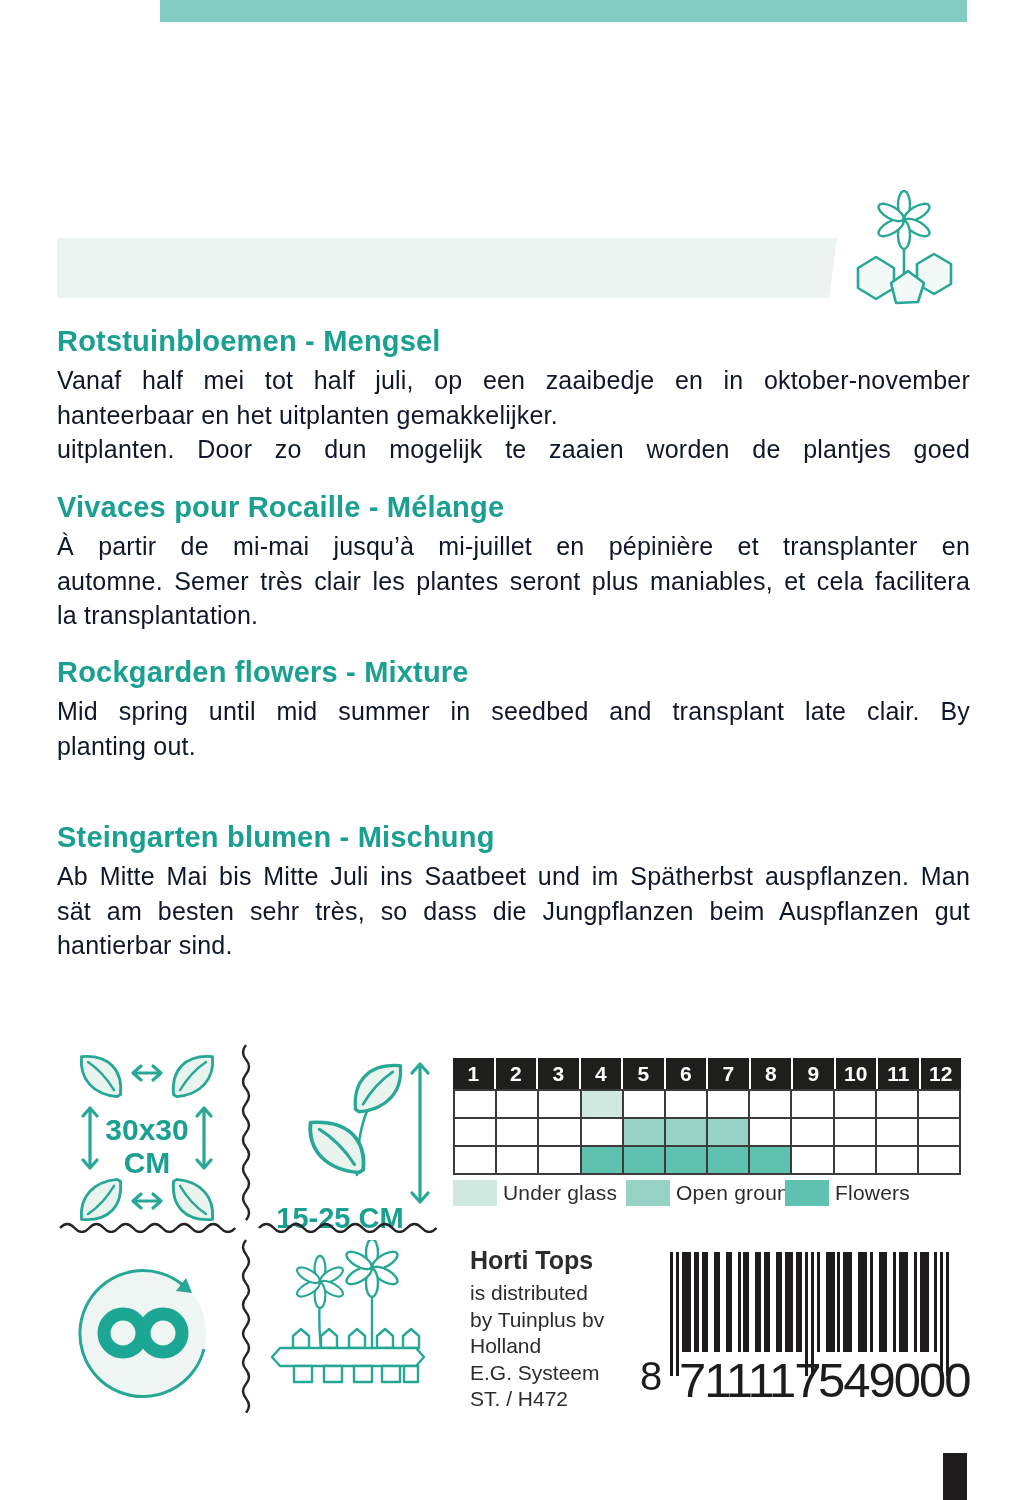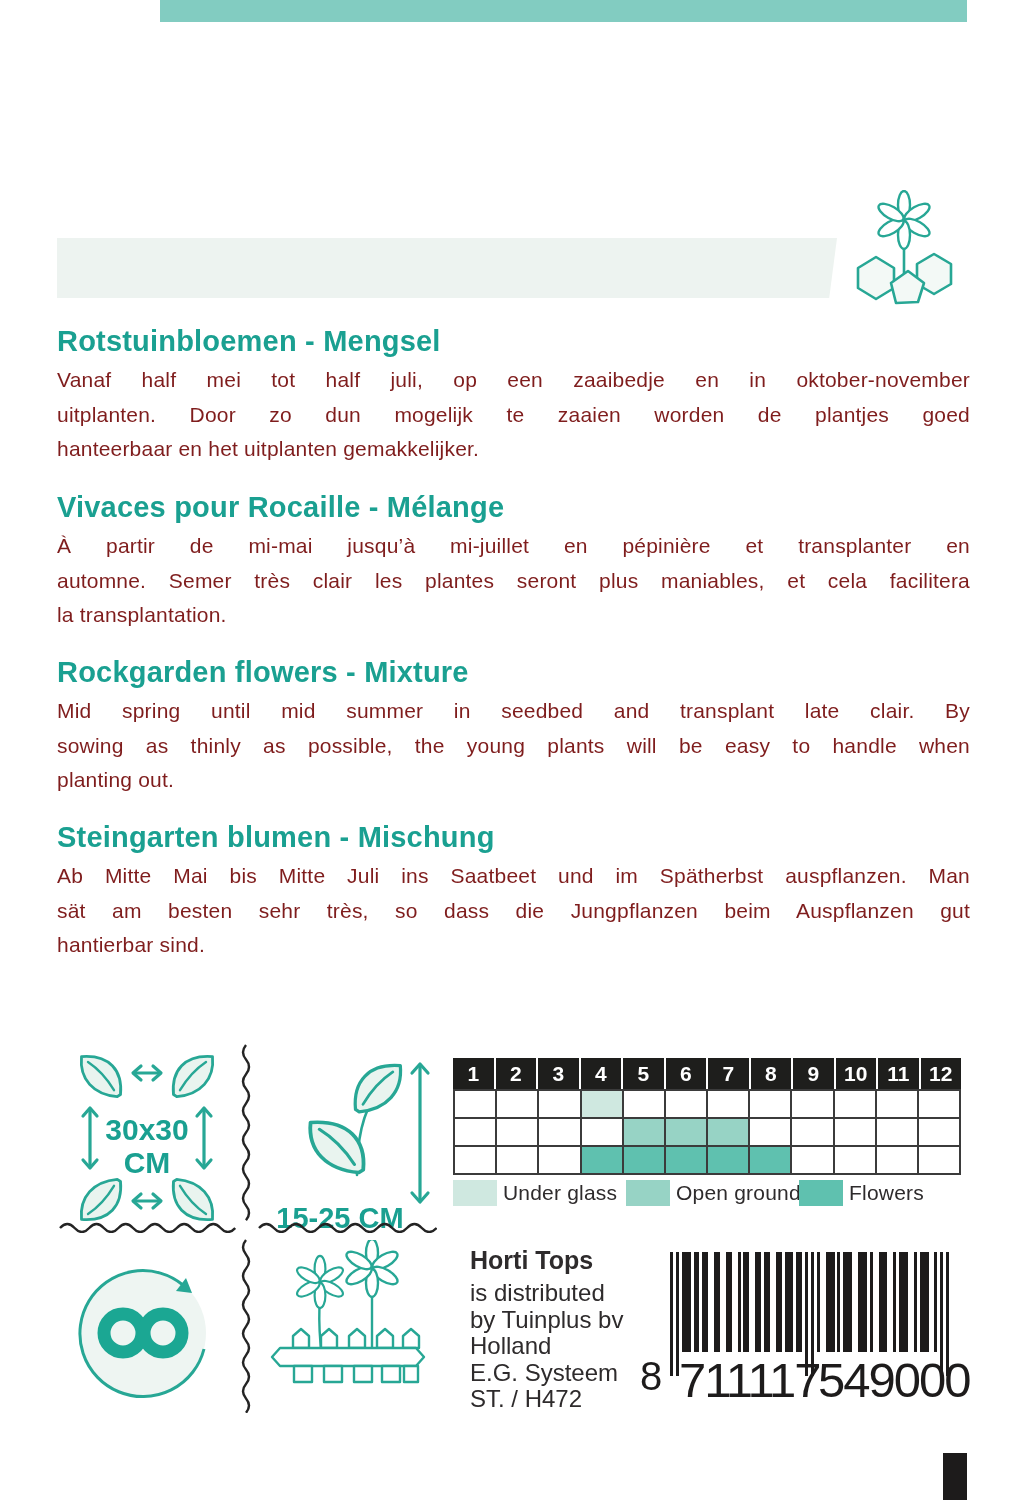--- a/index.html
+++ b/index.html
@@ -7,41 +7,41 @@
         font-family:"Liberation Sans", sans-serif;}
 
   .top-bar{position:absolute;left:160px;top:0;width:807px;height:22px;background:#82ccc1;}
   .band{position:absolute;left:57px;top:238px;width:780px;height:60px;background:#edf3f0;
         clip-path:polygon(0 0,100% 0,99% 100%,0 100%);}
 
   .svg-abs{position:absolute;}
 
   .section{position:absolute;left:57px;width:913px;overflow:hidden;}
   .section h2{margin:0 0 5px 0;font-size:29px;line-height:34px;font-weight:bold;color:#1aa091;letter-spacing:.2px;}
-  .jline{font-size:21px;line-height:34.5px;color:#7f1d1d;text-align:justify;text-align-last:justify;
+  .jline{font-size:25px;line-height:34.5px;color:#0f172a;text-align:justify;text-align-last:justify;
          text-justify:inter-word;white-space:nowrap;letter-spacing:.2px;}
   .jlast{text-align-last:left;}
 
   
   .cal-head{position:absolute;left:453px;top:1058px;width:508px;height:31px;display:grid;
             grid-template-columns:repeat(12,1fr);gap:2px;}
   .cal-head div{background:#1e1e1c;color:#ffffff;font-weight:bold;font-size:21px;
                 display:flex;align-items:center;justify-content:center;}
   .cal-body{position:absolute;left:453px;top:1089px;width:508px;background:#3b3b3b;
             display:grid;grid-template-columns:repeat(12,1fr);gap:2px;padding:2px;box-sizing:border-box;}
   .cal-body div{background:#ffffff;height:26px;}
 
   .legend{position:absolute;left:453px;top:1180px;width:516px;height:27px;}
   .legend-item{position:absolute;top:0;display:flex;align-items:center;}
   .legend-swatch{width:44px;height:26px;margin-right:6px;}
   .legend-label{font-size:21px;color:#2e2b2c;letter-spacing:.2px;}
 
   .distributor{position:absolute;left:470px;top:1246px;width:190px;color:#2e2b2c;}
   .distributor .dist-title{font-size:25px;font-weight:bold;margin-bottom:5px;}
-  .distributor .dist-line{font-size:24px;line-height:26.5px;}
+  .distributor .dist-line{font-size:21px;line-height:26.5px;}
 
   .barcode{position:absolute;left:640px;top:1252px;width:322px;height:150px;}
   .bc-lead{position:absolute;left:0;top:104px;font-size:40px;color:#1d1b1b;line-height:1;}
   .bc-bars{position:absolute;left:30px;top:0;width:280px;height:124px;display:flex;align-items:flex-start;}
   .bc-bars div{height:100px;}
   .bc-bars div.tall{height:124px;}
   .bc-bars div.on{background:#1d1b1b;}
   .bc-digits{position:absolute;top:104px;font-size:49px;line-height:1;color:#1d1b1b;
              letter-spacing:-2px;text-align:right;width:123px;}
   .bc-left{left:39px;}
@@ -80,33 +80,32 @@
       <use href="#flw6" x="0" y="0" transform="translate(62,30)"></use>
       <polygon points="52,98 34,109 16,98 16,78 34,67 52,78" fill="#f3f9f6"></polygon>
       <polygon points="109,94 92,104 75,94 75,74 92,64 109,74" fill="#f3f9f6"></polygon>
       <polygon points="66,81 82,93 76,112 54,113 49,93" fill="#f3f9f6"></polygon>
     </g>
   </svg>
 
   <div class="section" style="top:324px">
     <h2>Rotstuinbloemen - Mengsel</h2>
     <div class="jline">Vanaf half mei tot half juli, op een zaaibedje en in oktober-november</div>
+    <div class="jline jlast">hanteerbaar en het uitplanten gemakkelijker.</div>
     <div class="jline">uitplanten. Door zo dun mogelijk te zaaien worden de plantjes goed</div>
-    <div class="jline jlast">hanteerbaar en het uitplanten gemakkelijker.</div>
   </div>
   <div class="section" style="top:490px">
     <h2>Vivaces pour Rocaille - Mélange</h2>
     <div class="jline">À partir de mi-mai jusqu’à mi-juillet en pépinière et transplanter en</div>
     <div class="jline">automne. Semer très clair les plantes seront plus maniables, et cela facilitera</div>
     <div class="jline jlast">la transplantation.</div>
   </div>
   <div class="section" style="top:655px">
     <h2>Rockgarden flowers - Mixture</h2>
     <div class="jline">Mid spring until mid summer in seedbed and transplant late clair. By</div>
-    <div class="jline">sowing as thinly as possible, the young plants will be easy to handle when</div>
     <div class="jline jlast">planting out.</div>
   </div>
   <div class="section" style="top:820px">
     <h2>Steingarten blumen - Mischung</h2>
     <div class="jline">Ab Mitte Mai bis Mitte Juli ins Saatbeet und im Spätherbst auspflanzen. Man</div>
     <div class="jline">sät am besten sehr très, so dass die Jungpflanzen beim Auspflanzen gut</div>
     <div class="jline jlast">hantierbar sind.</div>
   </div>
 
   <svg class="svg-abs" style="left:57px;top:1043px" width="180" height="190" viewBox="0 0 180 190">
@@ -253,21 +252,21 @@
     </div>
   <div class="legend" id="legend">
       <div class="legend-item" style="left: 0px;">
         <div class="legend-swatch" style="background: rgb(207, 232, 224);"></div>
         <div class="legend-label">Under glass</div>
       </div>
       <div class="legend-item" style="left: 173px;">
         <div class="legend-swatch" style="background: rgb(151, 211, 197);"></div>
         <div class="legend-label">Open ground</div>
       </div>
-      <div class="legend-item" style="left: 346px;">
+      <div class="legend-item" style="left: 332px;">
         <div class="legend-swatch" style="background: rgb(95, 193, 175);"></div>
         <div class="legend-label">Flowers</div>
       </div>
     </div>
 
   <div class="distributor">
     <div class="dist-title">Horti Tops</div>
     <div id="dist-lines">
         <div class="dist-line">is distributed</div>
         <div class="dist-line">by Tuinplus bv</div>

